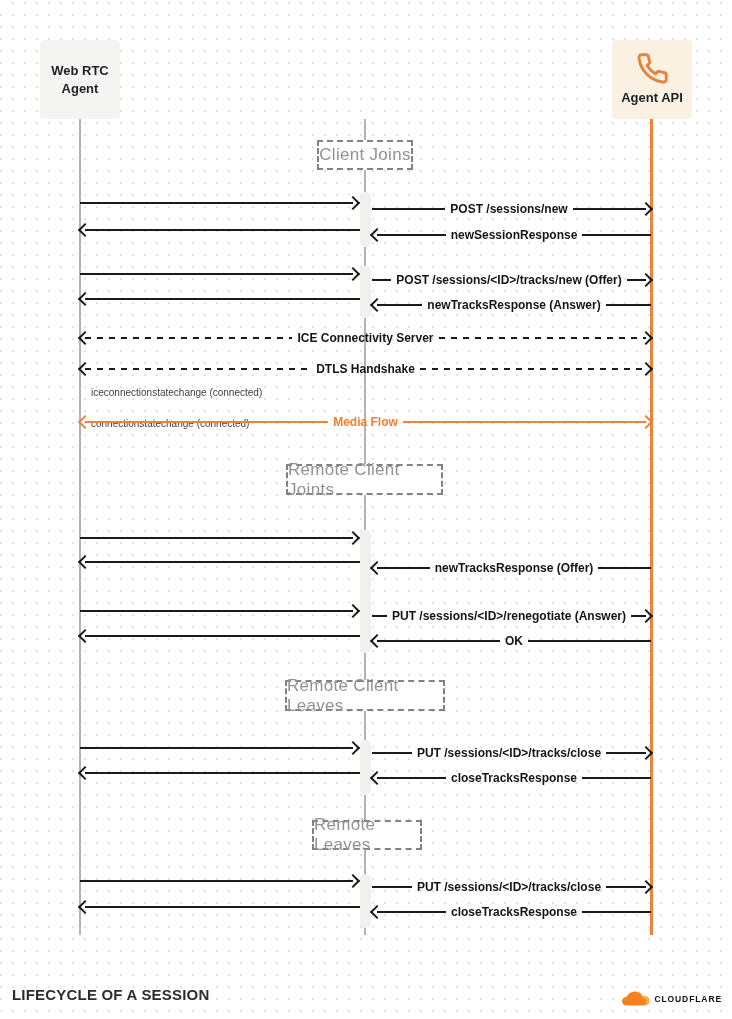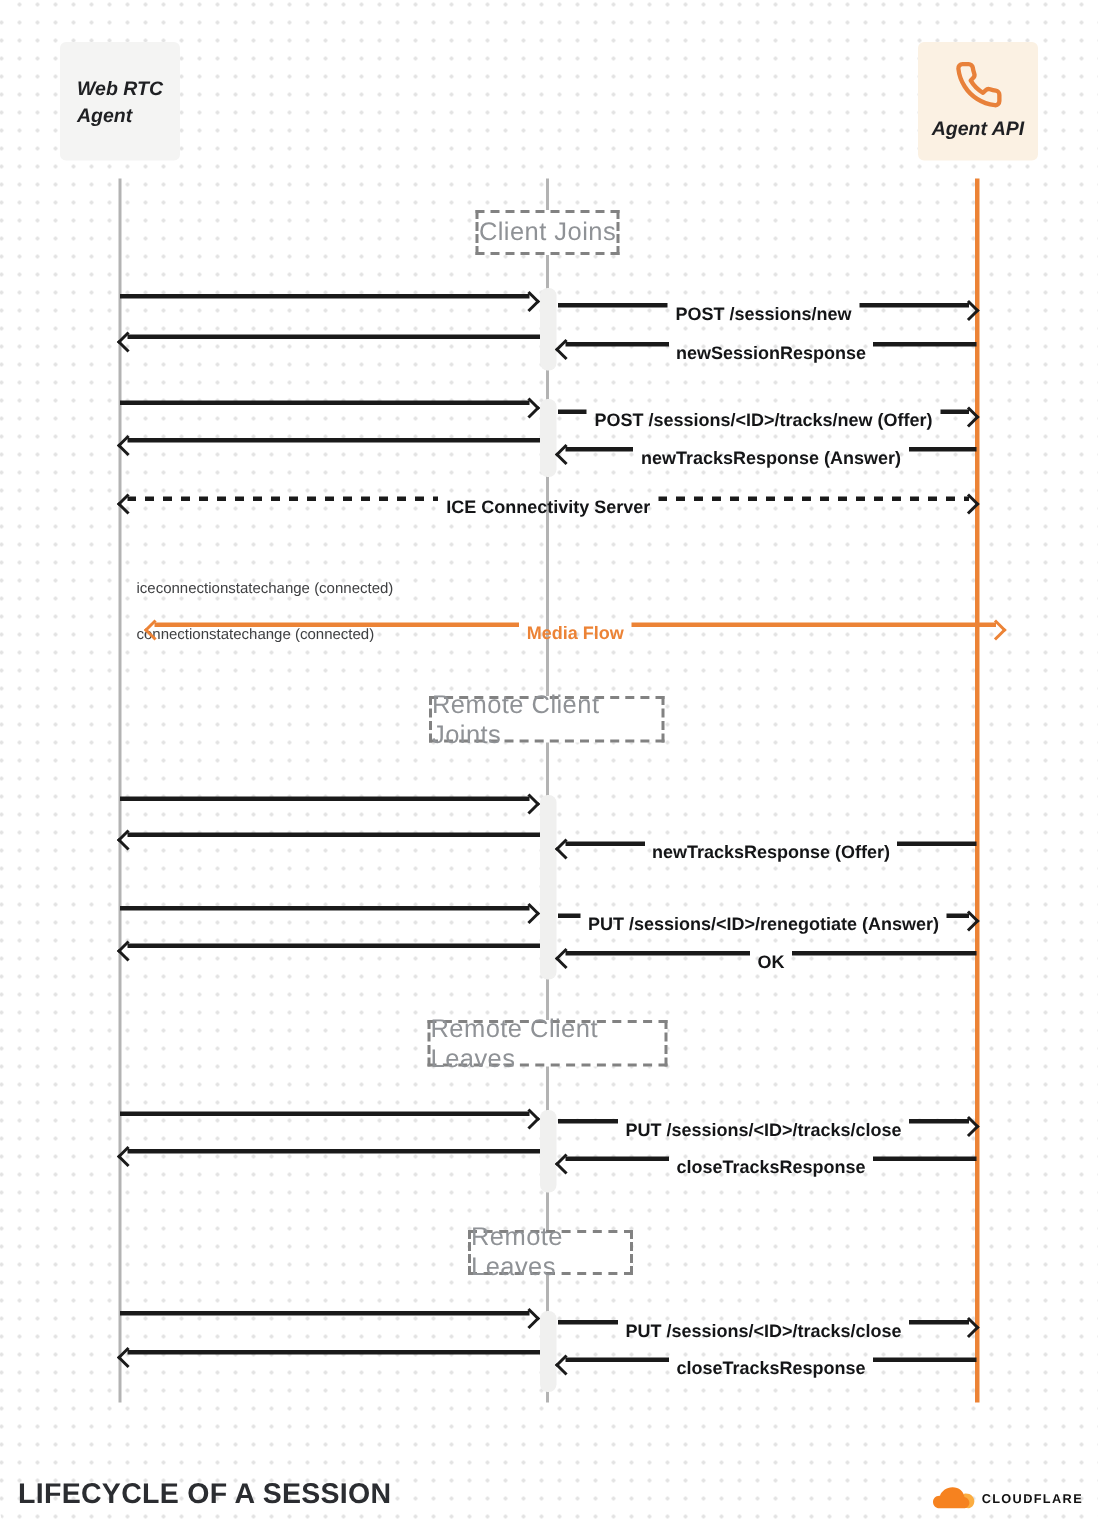--- a/index.html
+++ b/index.html
@@ -1,49 +1,49 @@
 <!DOCTYPE html>
 <html><head>
 <meta charset="utf-8">
 <style>
   html,body{margin:0;padding:0;background:#fff;}
   .canvas{position:relative;width:732px;height:1019px;background:#fff;overflow:hidden;
     border-radius:12px;font-family:"Liberation Sans",sans-serif;
     background-image:radial-gradient(#e3e3e3 1.1px, rgba(0,0,0,0) 1.3px);
     background-size:12px 12px;background-position:7px 9px;}
   
-  .actor{position:absolute;top:28px;width:80px;height:79px;display:flex;flex-direction:column;
-    align-items:center;justify-content:center;border-radius:4px;z-index:5;font-style:italic;}
+  .actor{position:absolute;top:40px;width:80px;height:79px;display:flex;flex-direction:column;
+    align-items:center;justify-content:center;border-radius:4px;z-index:5;text-align:center;}
   .actor.gray{background:#f4f4f3;}
   .actor.cream{background:#fbf1e3;}
   .actor .alabel{font-weight:bold;font-size:13px;line-height:1.35;color:#1f2023;white-space:pre-line;}
   .actor.cream .alabel{margin-top:4px;}
   
   .lifeline{position:absolute;top:119px;height:816px;width:2px;background:#b3b3b3;z-index:1;}
   .lifeline.orange-l{background:#ec8336;width:2.5px;}
   
   .abar{position:absolute;left:360px;width:11px;background:#f0f0ef;border-radius:5px;z-index:2;}
   
   .section{position:absolute;background:#fff;border:2px dashed #828282;z-index:4;
     display:flex;align-items:center;justify-content:center;box-sizing:border-box;}
   .section span{font-size:17px;color:#8f9296;letter-spacing:.3px;}
   
-  .row{position:absolute;height:14px;display:flex;z-index:3;}
+  .row{position:absolute;height:14px;display:flex;align-items:center;z-index:3;}
   .line{flex:1;min-width:0;height:2.5px;background:#1a1a1a;}
   .lbl{font-weight:bold;font-size:12px;color:#141517;white-space:nowrap;padding:0 5px;flex:none;}
   .chev{flex:none;width:8px;height:8px;border-top:2.5px solid #1a1a1a;border-right:2.5px solid #1a1a1a;}
   .chev.r{transform:rotate(45deg);margin-left:-5px;}
   .chev.l{transform:rotate(-135deg);margin-right:-5px;}
   .dash .line{background:repeating-linear-gradient(90deg,#1a1a1a 0 6px,rgba(0,0,0,0) 6px 12px);}
   .orange .line{background:#ec8336;}
   .orange .chev{border-color:#ec8336;}
   .orange .lbl{color:#ec8336;}
   .sub{position:absolute;font-size:10px;color:#3e3f41;z-index:3;white-space:nowrap;margin-top:44px;}
   
-  .f-title{position:absolute;left:12px;top:986px;font-weight:bold;font-size:19px;color:#2b2d31;letter-spacing:.2px;}
+  .f-title{position:absolute;left:12px;top:986px;font-weight:bold;font-size:15px;color:#2b2d31;letter-spacing:.2px;}
   .brand{position:absolute;right:10px;top:991px;display:flex;align-items:center;gap:4px;}
   .brand span{font-weight:bold;font-size:8.5px;letter-spacing:.9px;color:#111;}
 </style>
 </head>
 <body>
 
 <div class="canvas">
 
   <div class="lifeline" style="left:79px"></div>
   <div class="lifeline" style="left:364px"></div>
@@ -116,23 +116,30 @@
 
   <div class="row dash" style="left:80px;top:331px;width:571px">
     <i class="chev l"></i>
       <i class="line"></i>
     <span class="lbl">ICE Connectivity Server</span>
     <i class="line"></i>
       <i class="chev r"></i>
   </div>
   <span class="sub" style="left:91px;top:343px">iceconnectionstatechange (connected)</span>
 
+  <div class="row dash" style="left:80px;top:362px;width:571px">
+    <i class="chev l"></i>
+      <i class="line"></i>
+    <span class="lbl">DTLS Handshake</span>
+    <i class="line"></i>
+      <i class="chev r"></i>
+  </div>
   <span class="sub" style="left:91px;top:374px">connectionstatechange (connected)</span>
 
-  <div class="row orange" style="left:98px;top:415px;width:571px">
+  <div class="row orange" style="left:80px;top:415px;width:571px">
     <i class="chev l"></i>
       <i class="line"></i>
     <span class="lbl">Media Flow</span>
     <i class="line"></i>
       <i class="chev r"></i>
   </div>
 
   <div class="section" style="left:286px;top:464px;width:157px;height:31px">
     <span>Remote Client Joints</span>
   </div>

